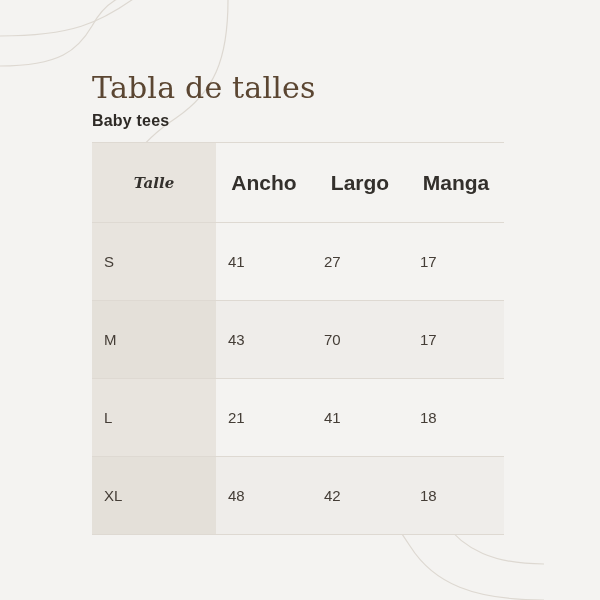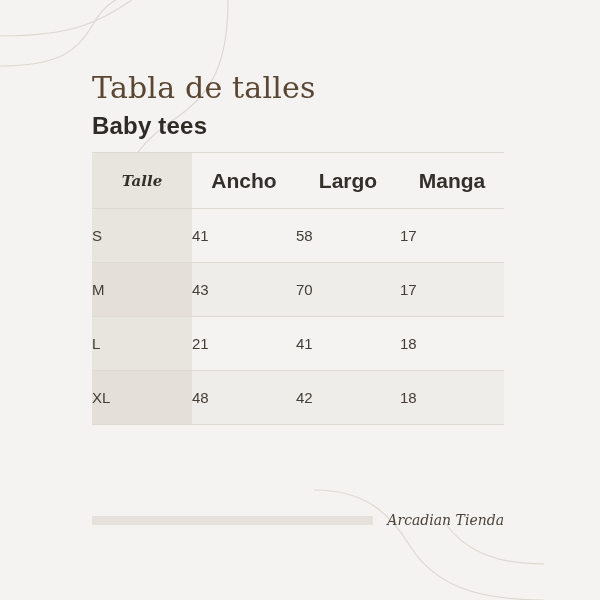--- a/index.html
+++ b/index.html
@@ -40,40 +40,40 @@
     font-family: "DejaVu Serif", "Liberation Serif", serif;
     font-size: 30px;
     color: #5b4632;
     letter-spacing: 0.2px;
     margin: 0 0 6px 0;
     font-weight: 400;
     line-height: 1.2;
   }
   .subtitle {
     font-family: "Liberation Sans", sans-serif;
-    font-size: 24px;
+    font-size: 16px;
     font-weight: bold;
     color: #2e2a26;
     margin: 0 0 12px 0;
     letter-spacing: 0.2px;
   }
 
   table.size-table {
     border-collapse: collapse;
     width: 412px;
     table-layout: fixed;
   }
   table.size-table th,
   table.size-table td {
     font-size: 15px;
     color: #3b342d;
     border-bottom: 1px solid #ded9d2;
     height: 53px;
     vertical-align: middle;
-    padding: 0;
+    padding: 12px;
   }
   table.size-table thead th {
     border-top: 1px solid #ded9d2;
     font-weight: bold;
     color: #33302c;
     font-size: 21px;
     height: 55px;
   }
   table.size-table thead th.first-col {
     font-family: "DejaVu Serif", "Liberation Serif", serif;
@@ -159,21 +159,21 @@
           <th class="first-col">Talle</th>
           <th>Ancho</th>
           <th>Largo</th>
           <th>Manga</th>
         </tr>
       </thead>
       <tbody>
         <tr>
           <td class="first-col">S</td>
           <td>41</td>
-          <td>58</td>
+          <td>27</td>
           <td>17</td>
         </tr>
         <tr>
           <td class="first-col">M</td>
           <td>43</td>
           <td>70</td>
           <td>17</td>
         </tr>
         <tr>
           <td class="first-col">L</td>
@@ -185,18 +185,14 @@
           <td class="first-col">XL</td>
           <td>48</td>
           <td>42</td>
           <td>18</td>
         </tr>
       </tbody>
     </table>
 
   </div>
 
-  <div class="footer">
-    <div class="footer-rule"></div>
-    <div class="brand">Arcadian Tienda</div>
-  </div>
 
 </div>
 
 </body></html>

